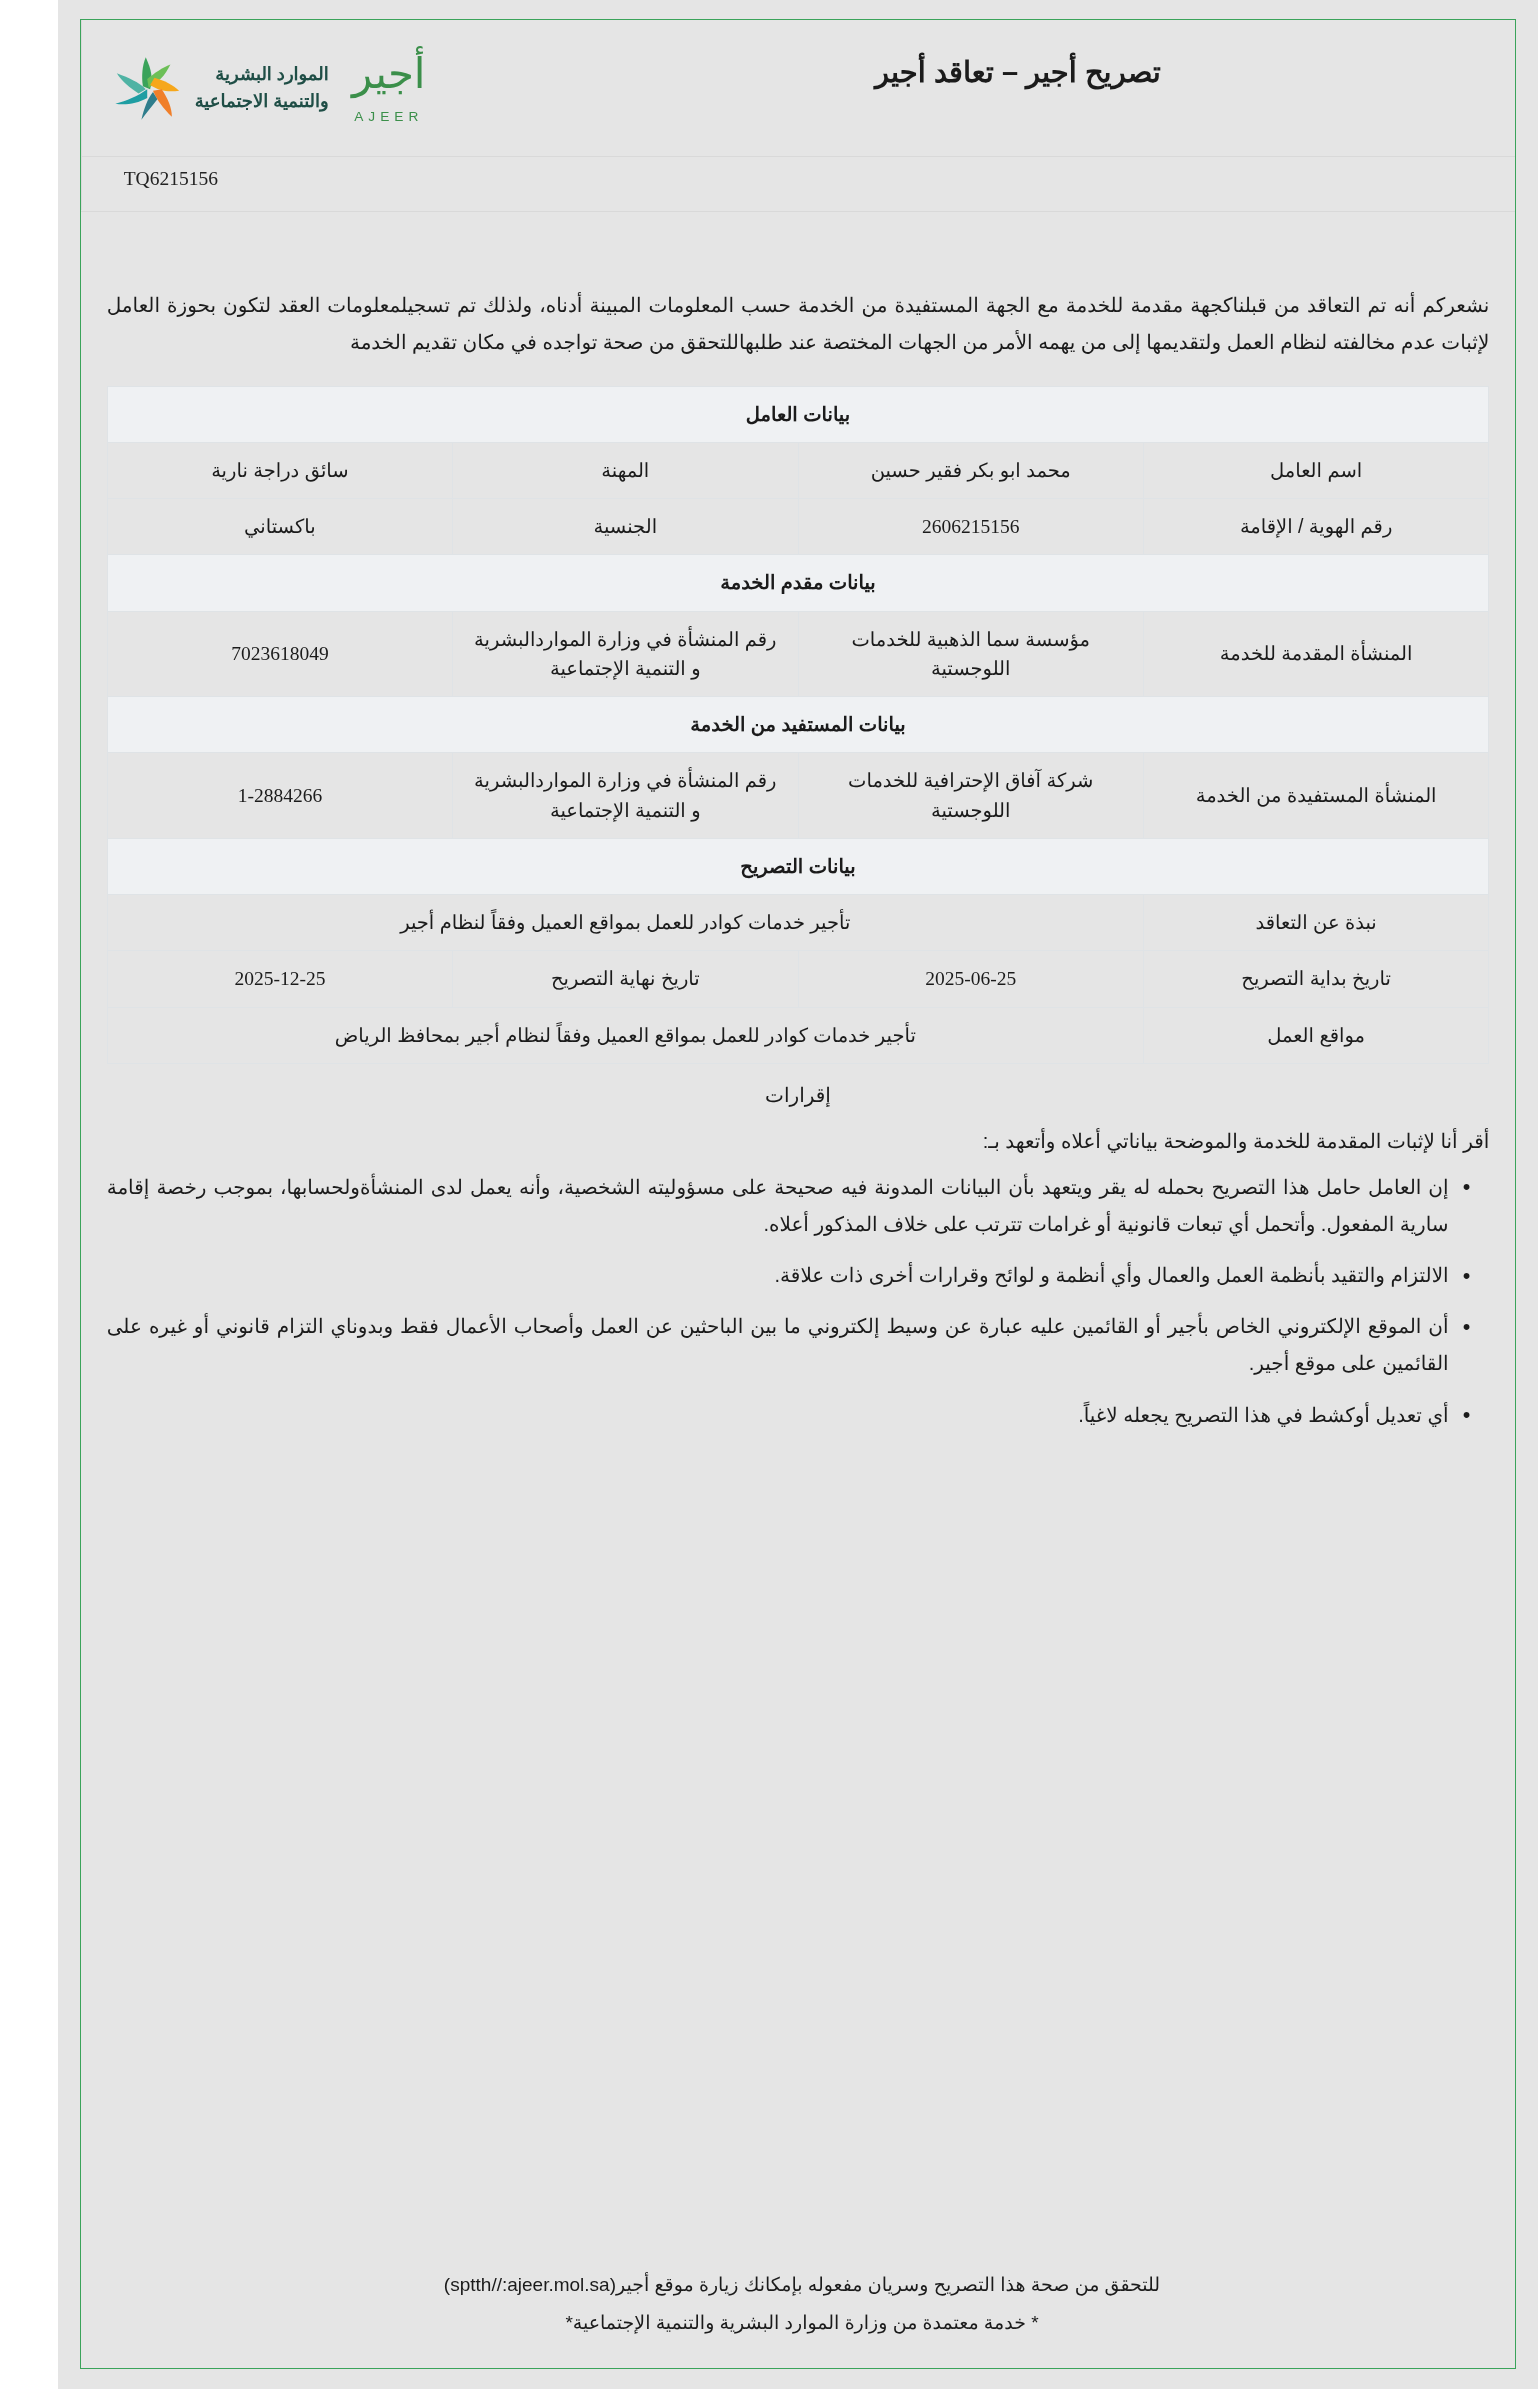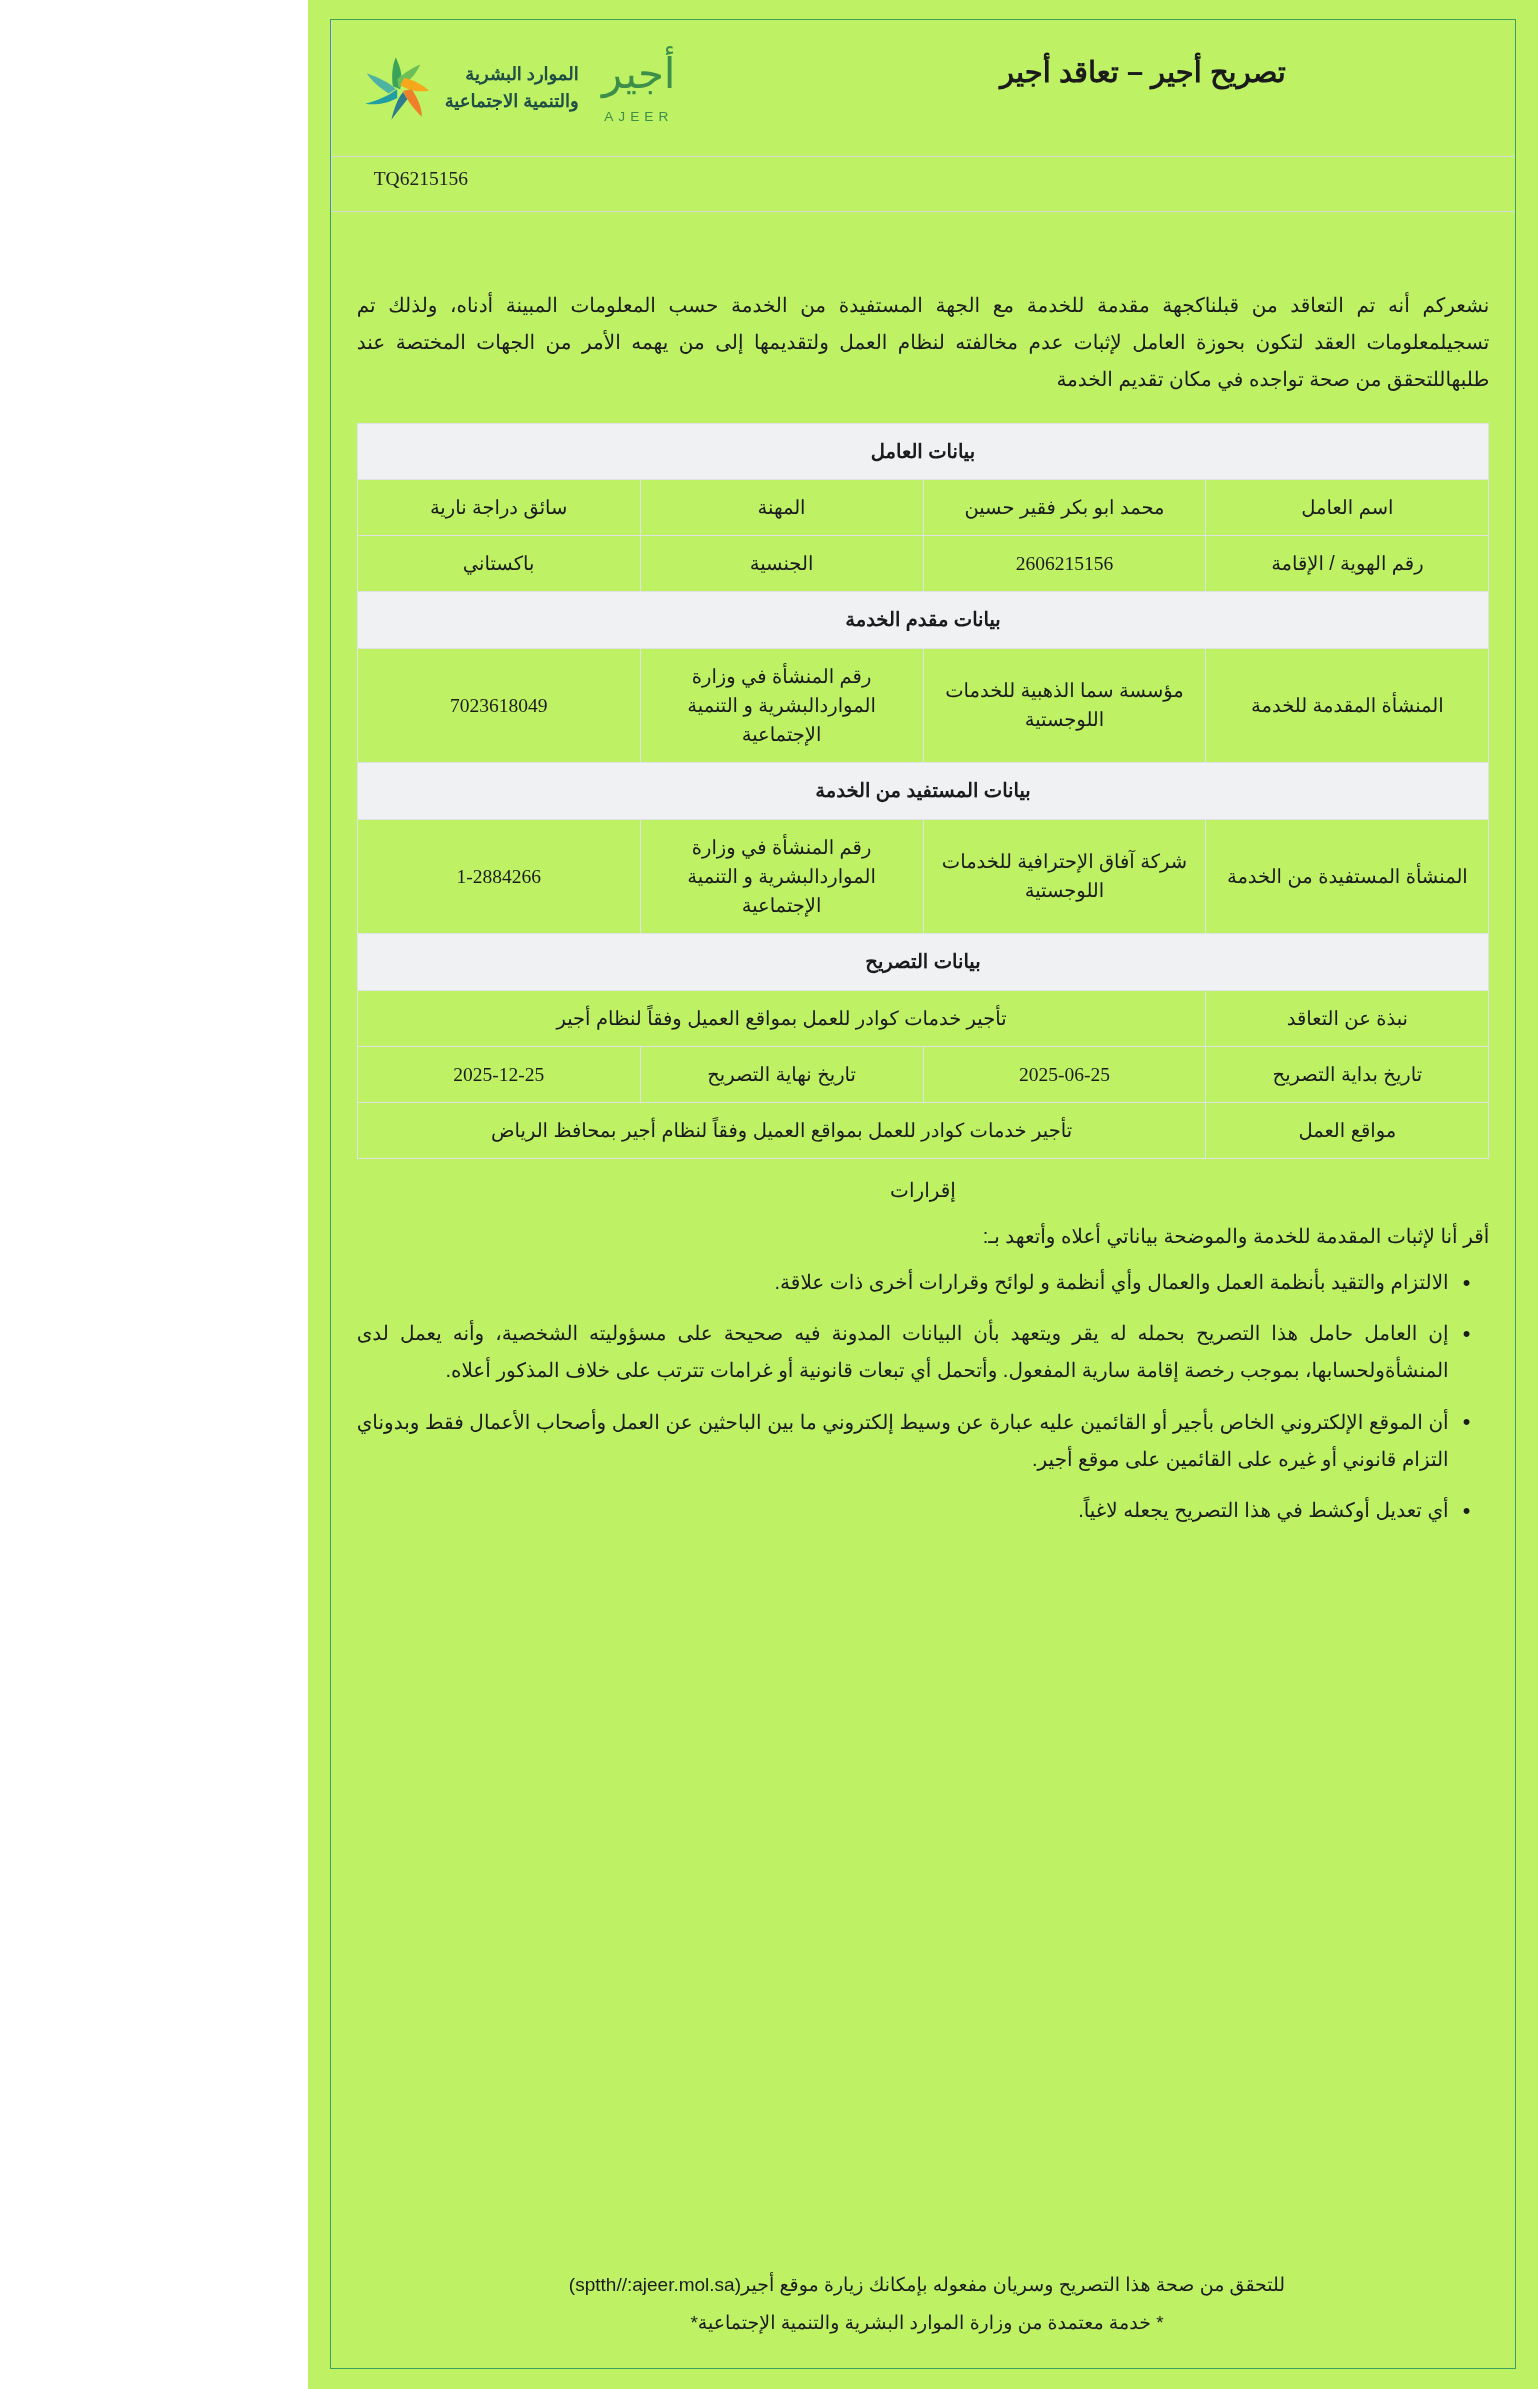--- a/index.html
+++ b/index.html
@@ -5,24 +5,24 @@
   html, body {
     margin: 0;
     padding: 0;
     background: #ffffff;
   }
   body {
     font-family: "Liberation Sans", sans-serif;
     color: #1b1b1b;
   }
   .page {
-    width: 1230px;
+    width: 1480px;
     min-height: 2389px;
     box-sizing: border-box;
-    background: #bef264;
+    background: #e5e5e5;
     padding: 19px 21.7px 14.4px 21.7px;
     position: relative;
   }
   .sheet {
     border: 1.4px solid #3aa35a;
     box-sizing: border-box;
     min-height: 2350px;
     position: relative;
     padding: 0;
   }
@@ -316,22 +316,22 @@
           <tr class="row-h">
             <td class="label">مواقع العمل</td>
             <td class="value" colspan="3">تأجير خدمات كوادر للعمل بمواقع العميل وفقاً لنظام أجير بمحافظ الرياض</td>
           </tr>
         </tbody>
       </table>
 
       <div class="decl-title">إقرارات</div>
       <div class="decl-intro">أقر أنا لإثبات المقدمة للخدمة والموضحة بياناتي أعلاه وأتعهد بـ:</div>
       <ul class="decl">
+        <li>إن العامل حامل هذا التصريح بحمله له يقر ويتعهد بأن البيانات المدونة فيه صحيحة على مسؤوليته الشخصية، وأنه يعمل لدى المنشأةولحسابها، بموجب رخصة إقامة سارية المفعول. وأتحمل أي تبعات قانونية أو غرامات تترتب على خلاف المذكور أعلاه.</li>
         <li>الالتزام والتقيد بأنظمة العمل والعمال وأي أنظمة و لوائح وقرارات أخرى ذات علاقة.</li>
-        <li>إن العامل حامل هذا التصريح بحمله له يقر ويتعهد بأن البيانات المدونة فيه صحيحة على مسؤوليته الشخصية، وأنه يعمل لدى المنشأةولحسابها، بموجب رخصة إقامة سارية المفعول. وأتحمل أي تبعات قانونية أو غرامات تترتب على خلاف المذكور أعلاه.</li>
         <li>أن الموقع الإلكتروني الخاص بأجير أو القائمين عليه عبارة عن وسيط إلكتروني ما بين الباحثين عن العمل وأصحاب الأعمال فقط وبدوناي التزام قانوني أو غيره على القائمين على موقع أجير.</li>
         <li>أي تعديل أوكشط في هذا التصريح يجعله لاغياً.</li>
       </ul>
     </div>
 
     <div class="footer">
       <div class="line1">للتحقق من صحة هذا التصريح وسريان مفعوله بإمكانك زيارة موقع أجير(sptth//:ajeer.mol.sa)</div>
       <div class="line2">* خدمة معتمدة من وزارة الموارد البشرية والتنمية الإجتماعية*</div>
     </div>
 

